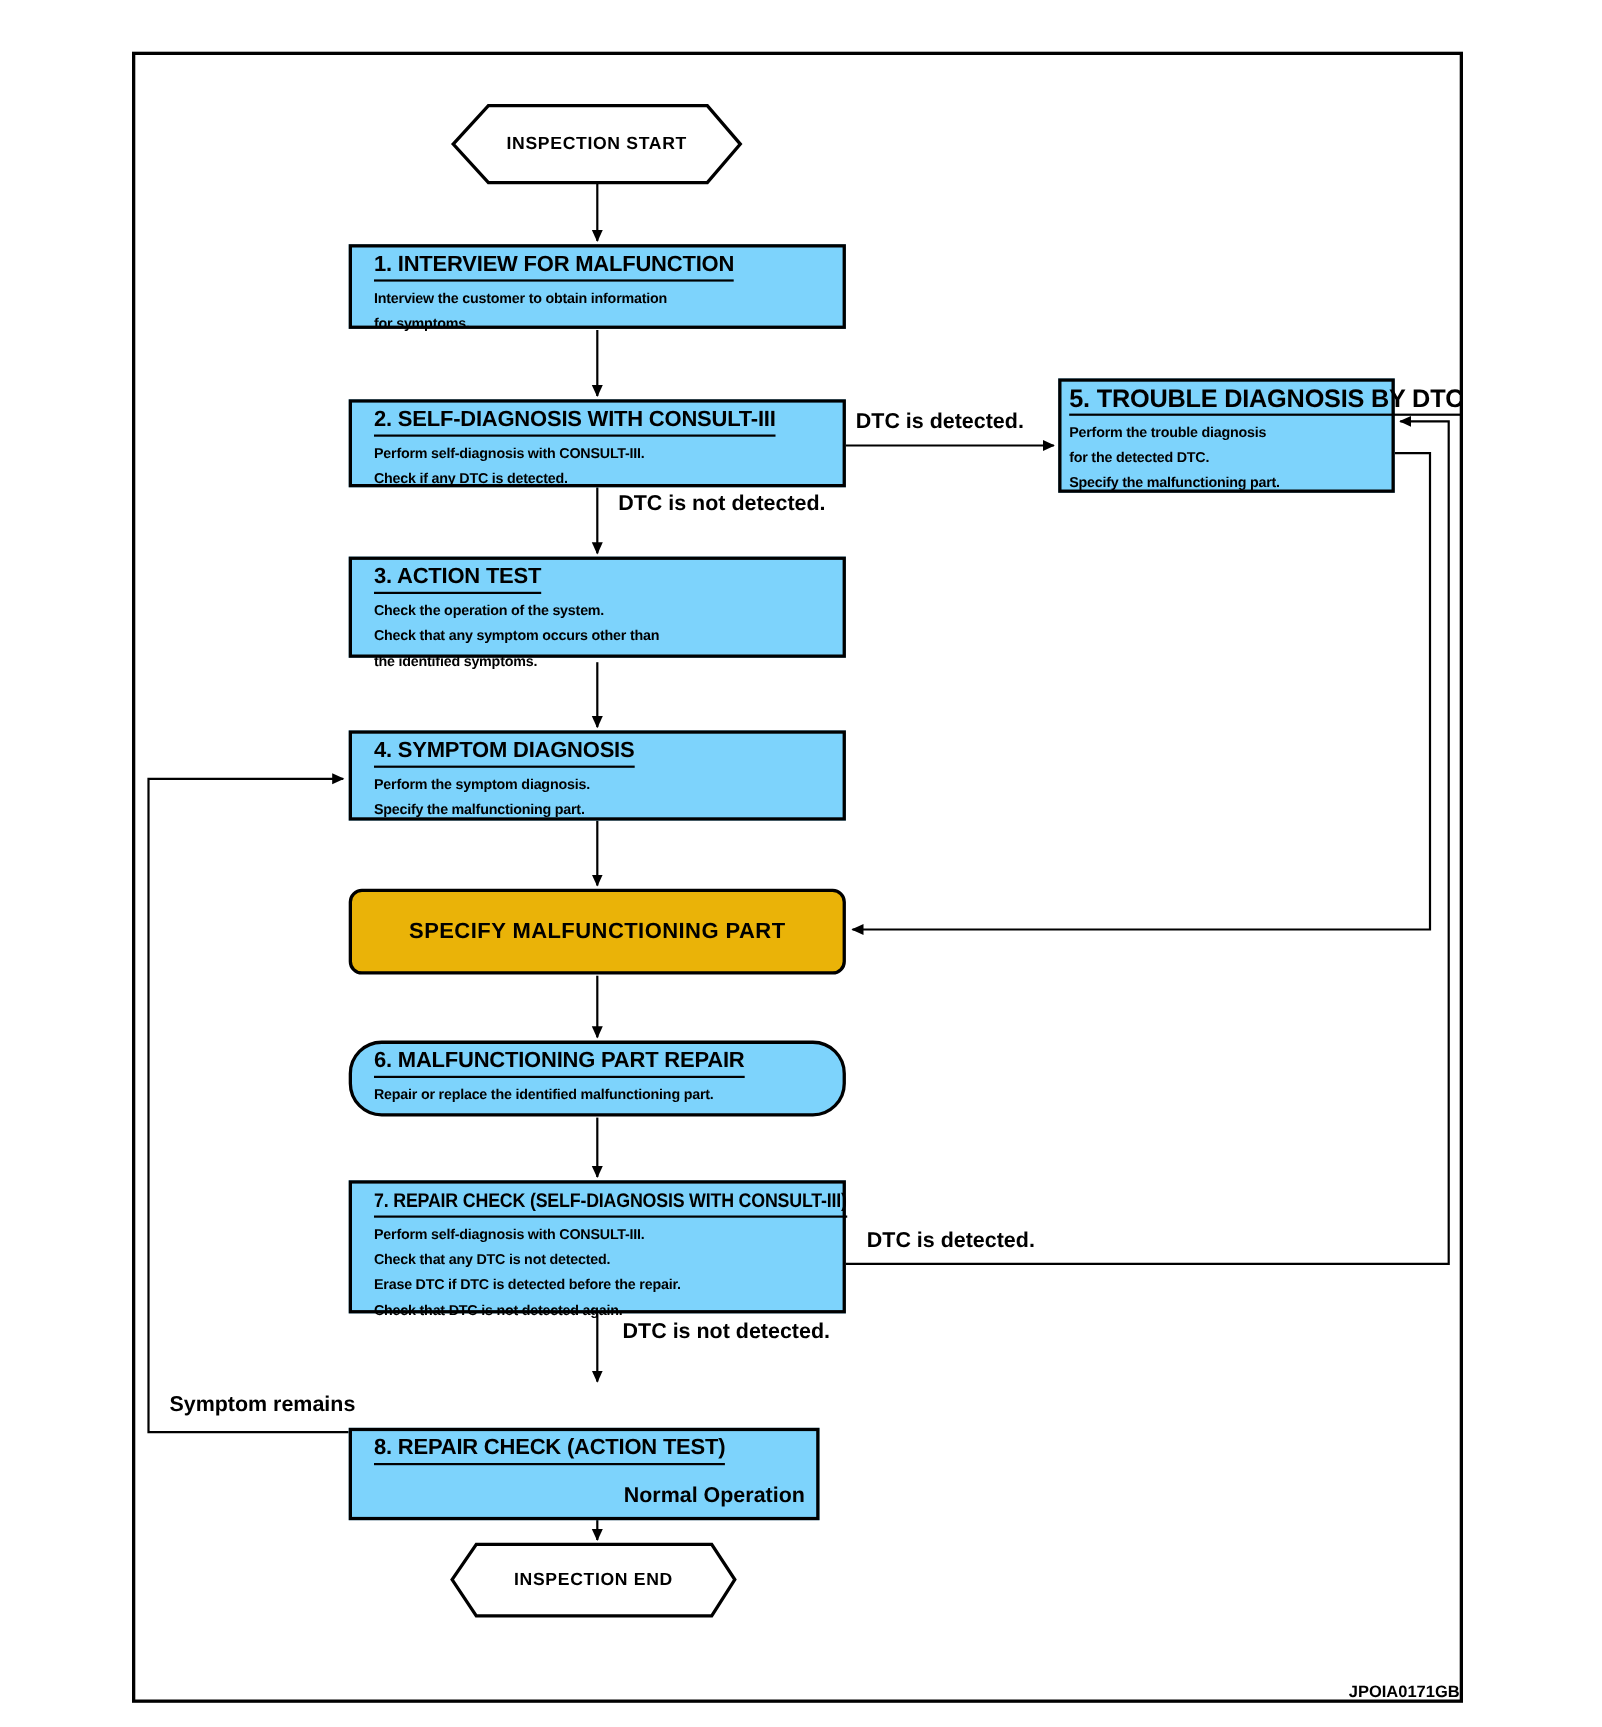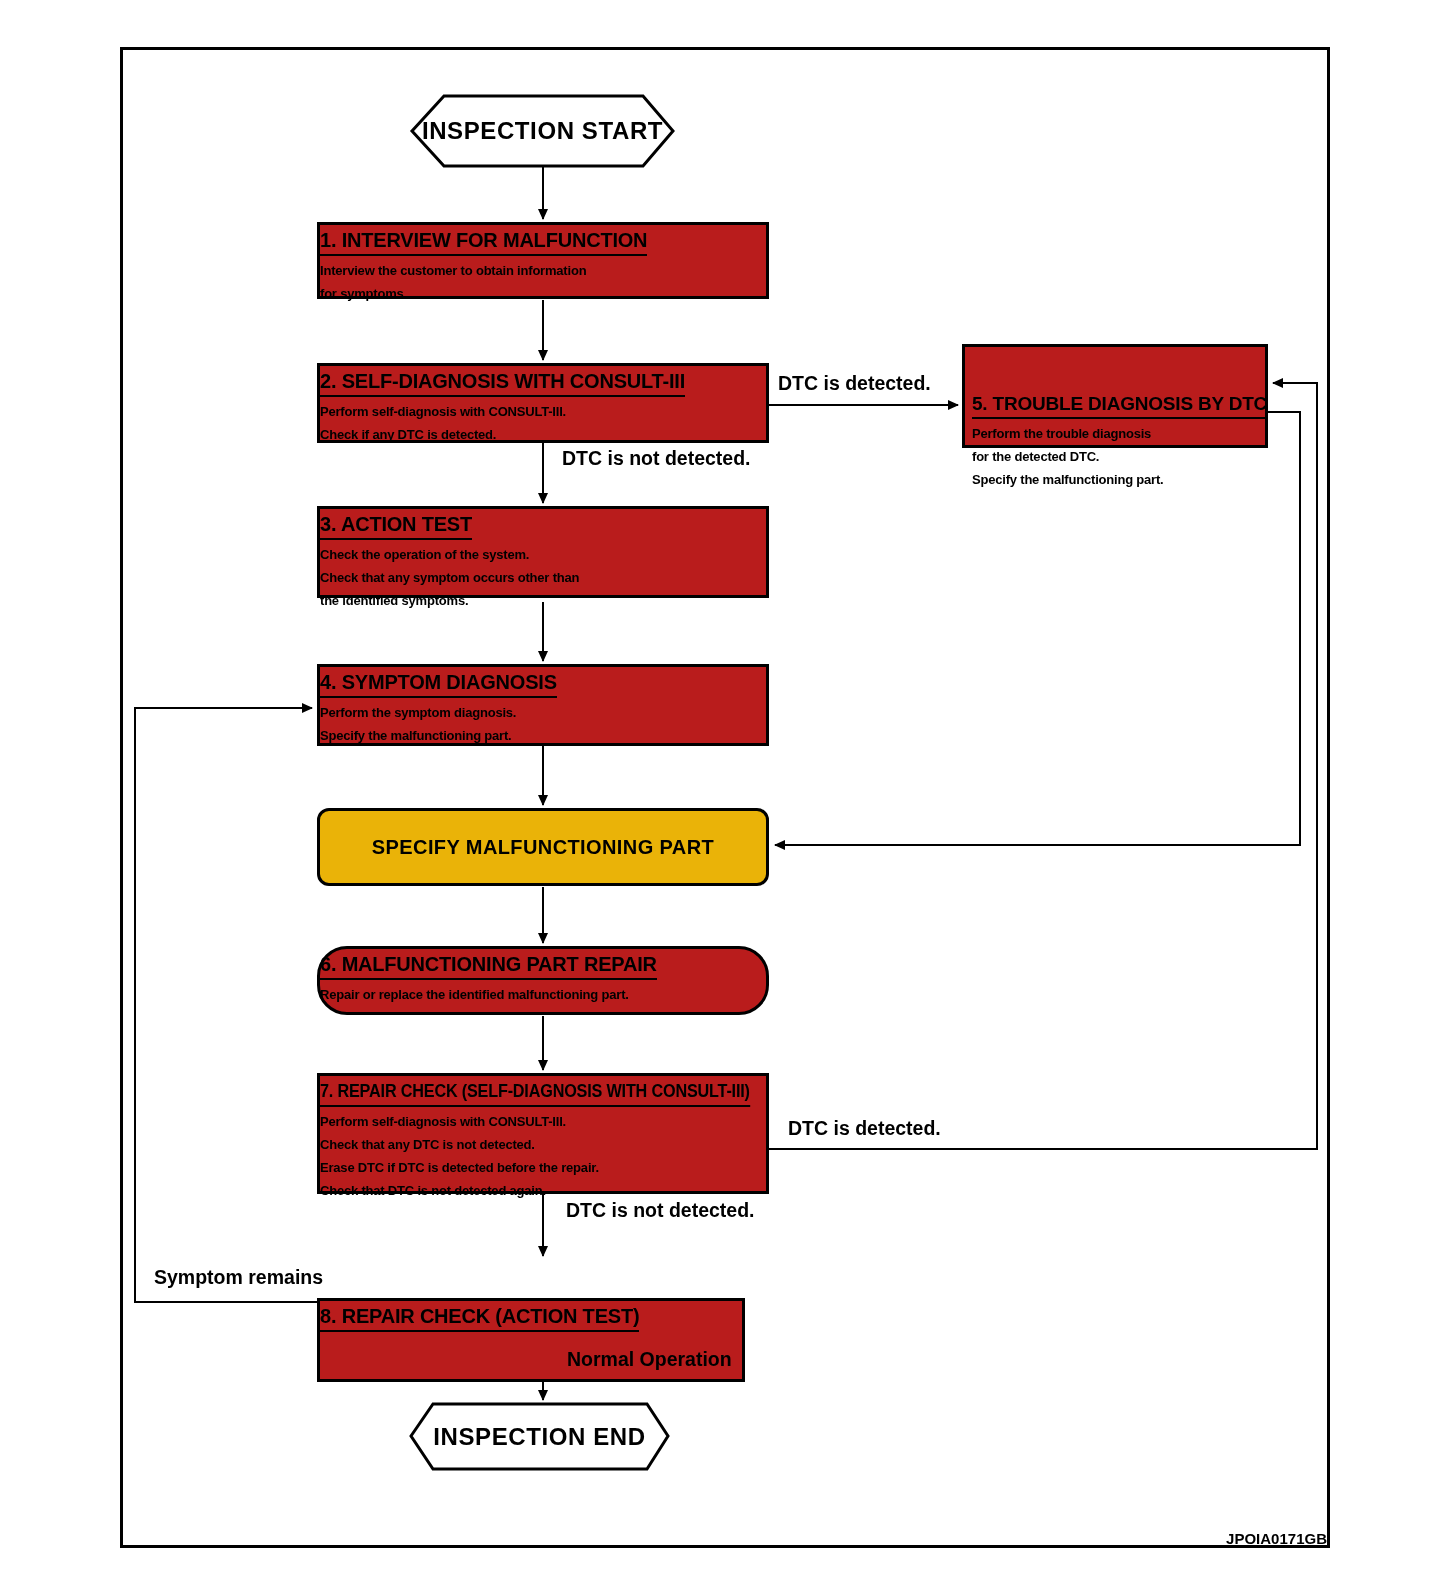--- a/index.html
+++ b/index.html
@@ -10,38 +10,38 @@
     font-family:"Liberation Sans", sans-serif;
     color:#000;
     overflow:hidden;
   }
   #connector-layer{position:absolute;left:0;top:0;z-index:1;}
   .outer-frame{
     position:absolute;left:120px;top:47px;width:1210px;height:1501px;
     border:3px solid #000;box-sizing:border-box;z-index:0;background:#fff;
   }
   .box{
-    position:absolute;background:#b91c1c;border:3px solid #000;
-    box-sizing:border-box;padding:3px 8px 2px 0;z-index:2;
+    position:absolute;background:#7dd3fc;border:3px solid #000;
+    box-sizing:border-box;padding:3px 8px 2px 20px;z-index:2;
   }
   .box-title{
     display:inline-block;font-weight:bold;font-size:20px;line-height:25px;
     border-bottom:2px solid #000;padding-bottom:1px;white-space:nowrap;
     letter-spacing:-0.2px;
   }
   .box-title.condensed{
     font-size:18px;transform:scaleX(0.90);transform-origin:0 50%;
   }
   .box-body{
     font-weight:bold;font-size:13px;line-height:23px;margin-top:3px;
     white-space:pre-line;letter-spacing:-0.2px;
   }
   .terminal-label{
     position:absolute;display:flex;align-items:center;justify-content:center;
-    font-weight:bold;font-size:24px;letter-spacing:0.6px;z-index:2;
+    font-weight:bold;font-size:16px;letter-spacing:0.6px;z-index:2;
   }
   .specify-box{
     position:absolute;left:317px;top:808px;width:452px;height:78px;
     border:3px solid #000;border-radius:12px;box-sizing:border-box;
     display:flex;align-items:center;justify-content:center;
     font-weight:bold;font-size:20px;letter-spacing:0.4px;background:#eab308;z-index:2;
   }
   .edge-label{
     position:absolute;font-weight:bold;font-size:19.5px;white-space:nowrap;z-index:2;
   }
@@ -108,21 +108,21 @@
 the identified symptoms.</div>
   </div>
 
   <div class="box" style="left:317px;top:664px;width:452px;height:82px;">
     <span class="box-title">4. SYMPTOM DIAGNOSIS</span>
     <div class="box-body">Perform the symptom diagnosis.
 Specify the malfunctioning part.</div>
   </div>
 
   <div class="box" style="left:962px;top:344px;width:306px;height:104px;padding-left:7px;padding-right:5px;">
-    <span class="box-title" style="font-size:19px;margin-top:41px;">5. TROUBLE DIAGNOSIS BY DTC</span>
+    <span class="box-title" style="font-size:23px;">5. TROUBLE DIAGNOSIS BY DTC</span>
     <div class="box-body">Perform the trouble diagnosis
 for the detected DTC.
 Specify the malfunctioning part.</div>
   </div>
 
   <div class="specify-box">SPECIFY MALFUNCTIONING PART</div>
 
   <div class="box" style="left:317px;top:946px;width:452px;height:69px;border-radius:30px;">
     <span class="box-title">6. MALFUNCTIONING PART REPAIR</span>
     <div class="box-body">Repair or replace the identified malfunctioning part.</div>

